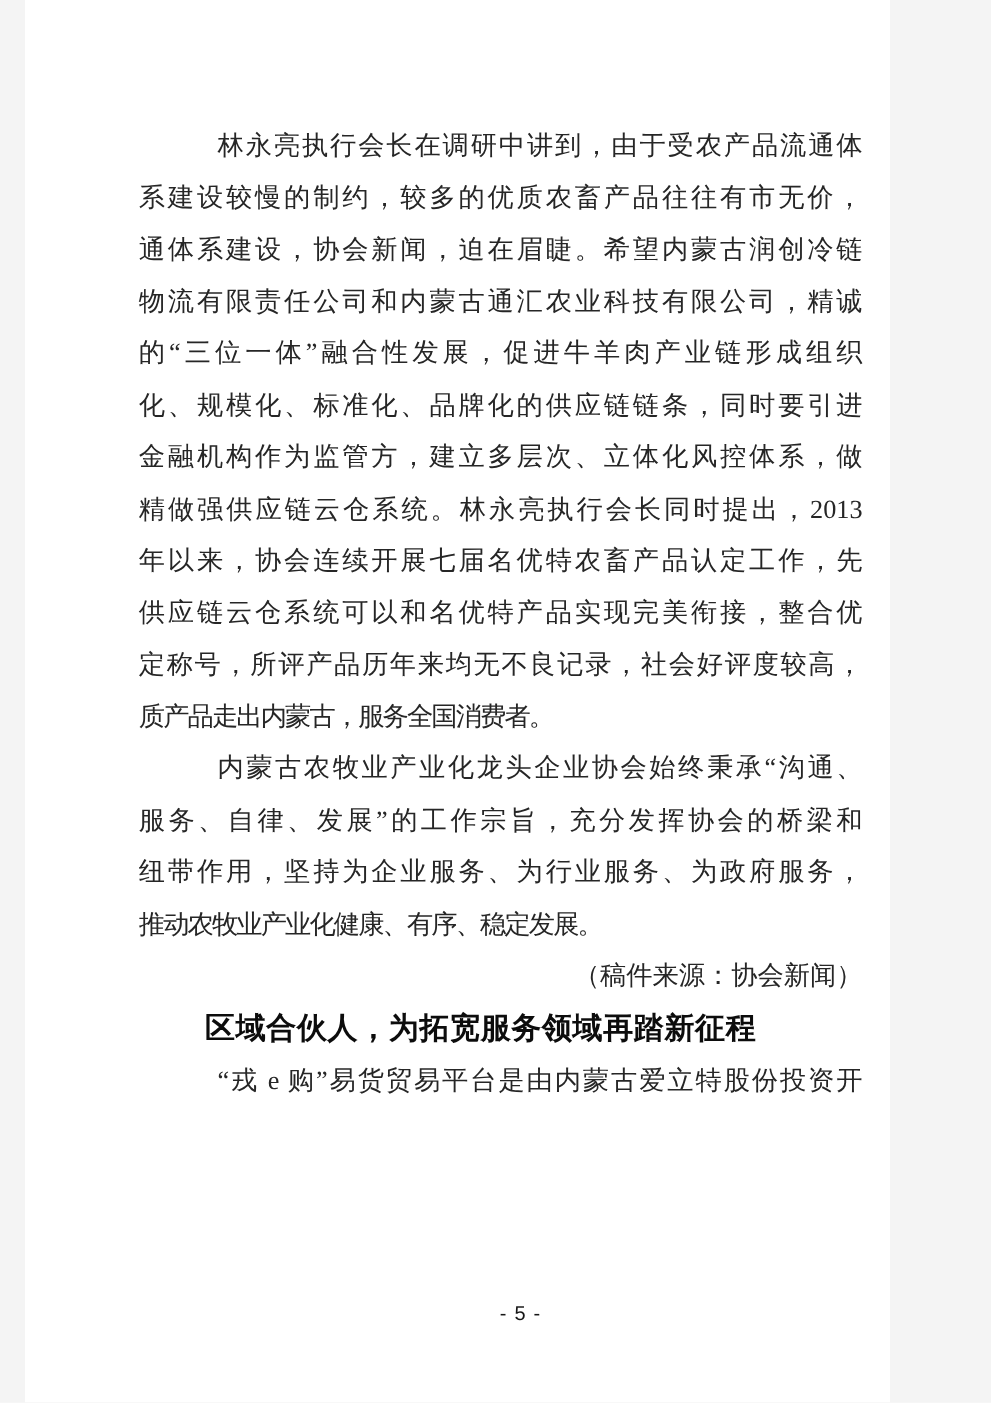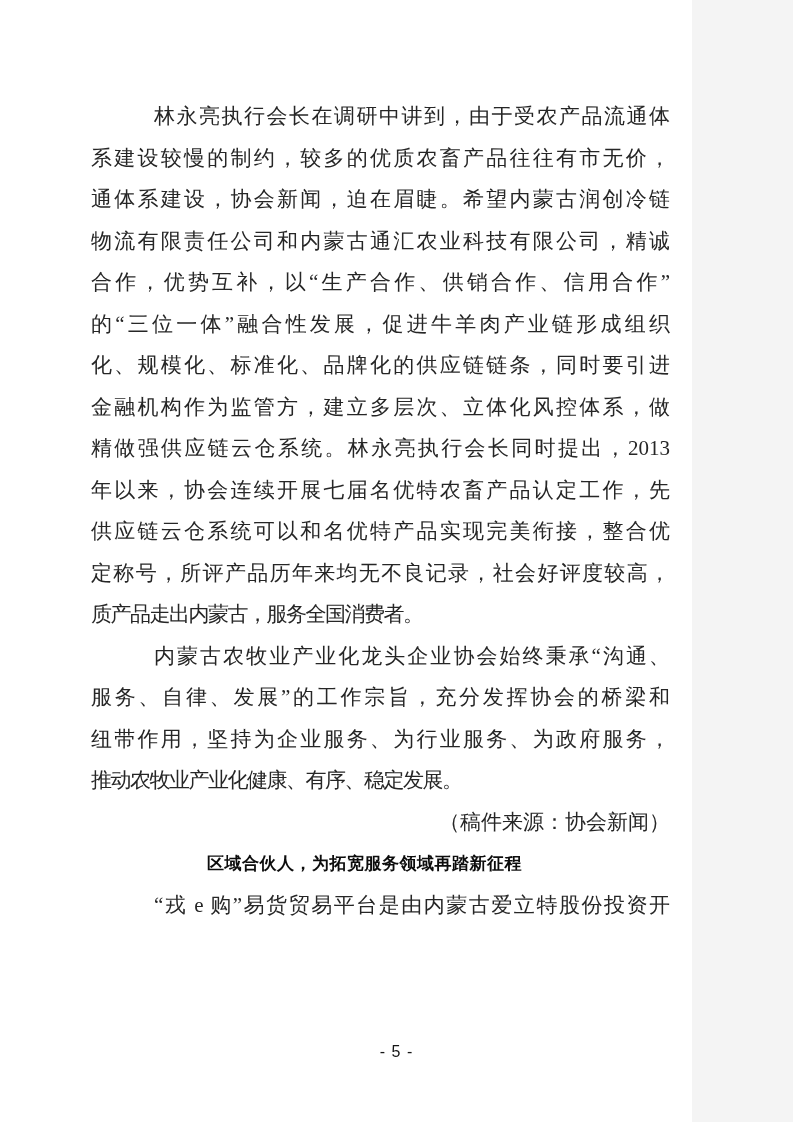--- a/index.html
+++ b/index.html
@@ -7,20 +7,21 @@
     width: 793px;
     background: #f4f4f4;
     font-family: "Liberation Serif", serif;
   }
   .page {
     position: relative;
     width: 692px;
     height: 1122px;
     background: var(--bg, #ffffff);
     overflow: hidden;
+    margin-left: 20px;
   }
   .content {
     position: absolute;
     left: 91px;
     top: 96px;
     width: 579px;
     color: var(--text-color, #262626);
     font-size: 21px;
   }
   .line {
@@ -39,21 +40,21 @@
   }
   .line.source {
     text-align: center;
     text-align-last: right;
   }
   .heading {
     position: relative;
     left: -16px;
     height: 42px;
     line-height: 42px;
-    font-size: 17px;
+    font-size: 24px;
     font-weight: bold;
     text-align: center;
     text-align-last: center;
     color: #0c0c0c;
     letter-spacing: 0.5px;
   }
   .footer {
     position: absolute;
     left: 0;
     top: 1043px;
@@ -68,21 +69,20 @@
 </head>
 <body>
 
 <div class="page">
   <div class="content">
     <div id="body-lines">
         <div class="line indent">林永亮执行会长在调研中讲到，由于受农产品流通体</div>
         <div class="line">系建设较慢的制约，较多的优质农畜产品往往有市无价，</div>
         <div class="line">通体系建设，协会新闻，迫在眉睫。希望内蒙古润创冷链</div>
         <div class="line">物流有限责任公司和内蒙古通汇农业科技有限公司，精诚</div>
-        <div class="line">合作，优势互补，以“生产合作、供销合作、信用合作”</div>
         <div class="line">的“三位一体”融合性发展，促进牛羊肉产业链形成组织</div>
         <div class="line">化、规模化、标准化、品牌化的供应链链条，同时要引进</div>
         <div class="line">金融机构作为监管方，建立多层次、立体化风控体系，做</div>
         <div class="line">精做强供应链云仓系统。林永亮执行会长同时提出，2013</div>
         <div class="line">年以来，协会连续开展七届名优特农畜产品认定工作，先</div>
         <div class="line">供应链云仓系统可以和名优特产品实现完美衔接，整合优</div>
         <div class="line">定称号，所评产品历年来均无不良记录，社会好评度较高，</div>
         <div class="line no-stretch">质产品走出内蒙古，服务全国消费者。</div>
         <div class="line indent">内蒙古农牧业产业化龙头企业协会始终秉承“沟通、</div>
         <div class="line">服务、自律、发展”的工作宗旨，充分发挥协会的桥梁和</div>

